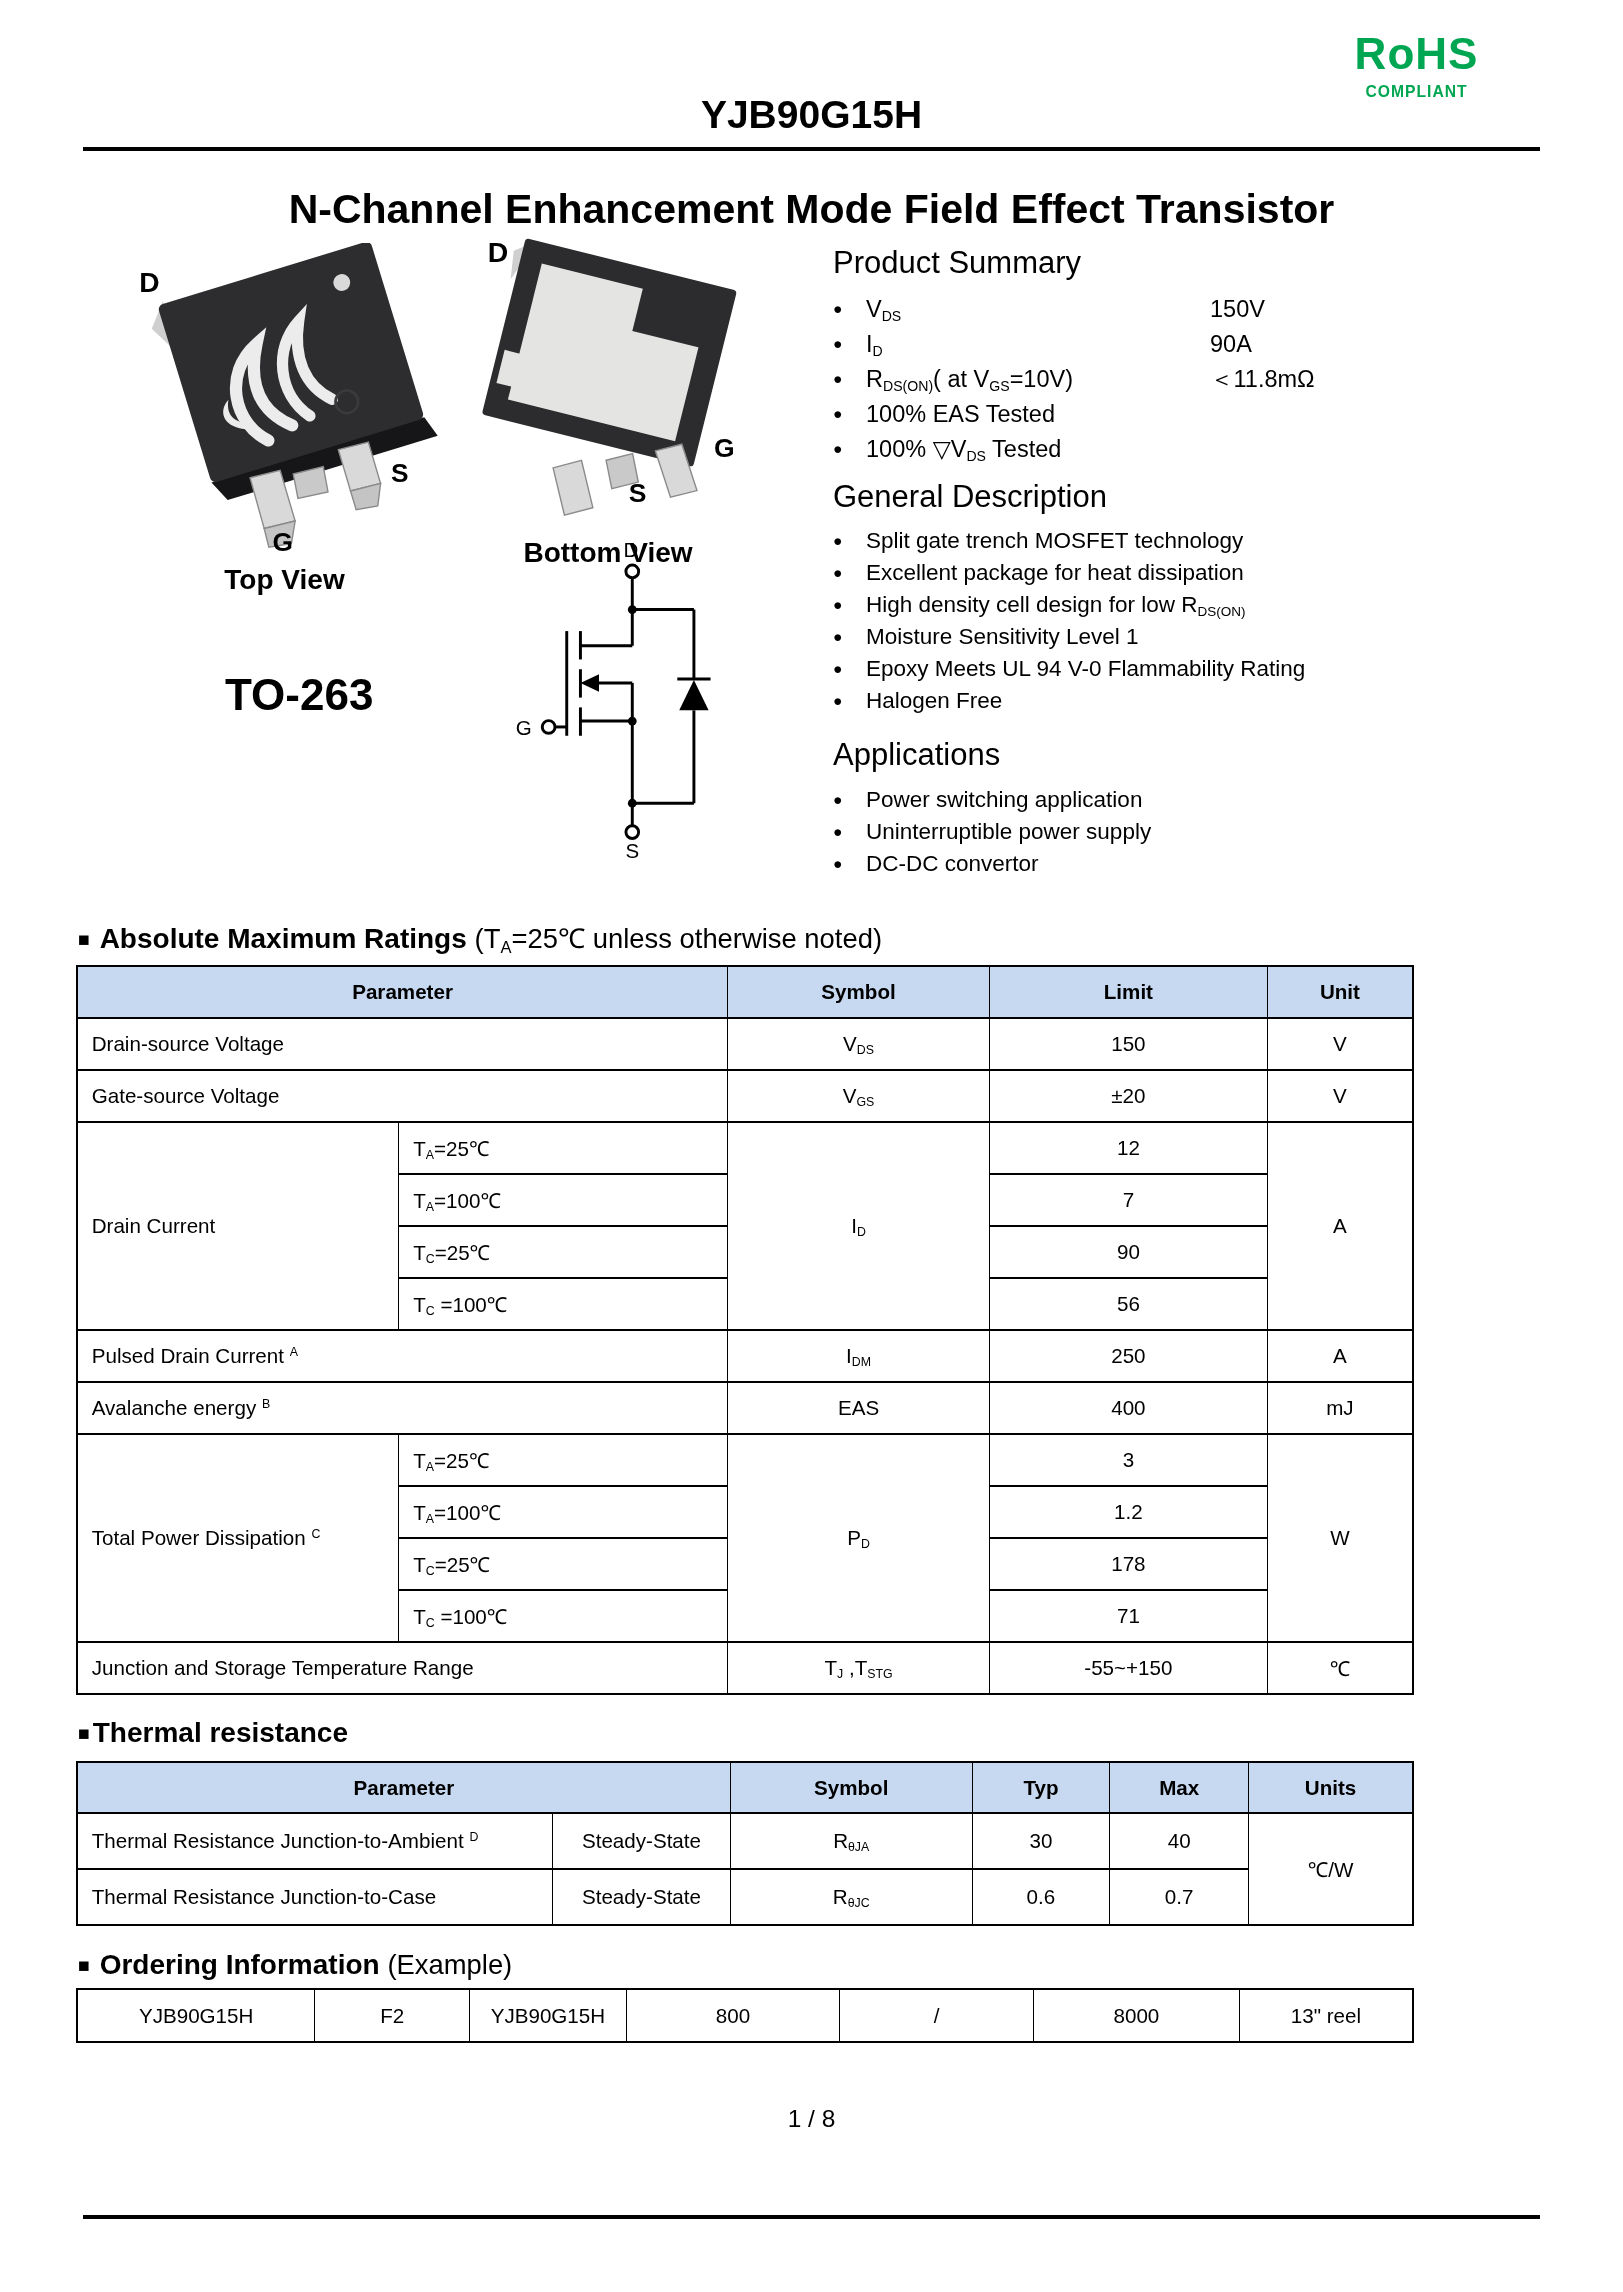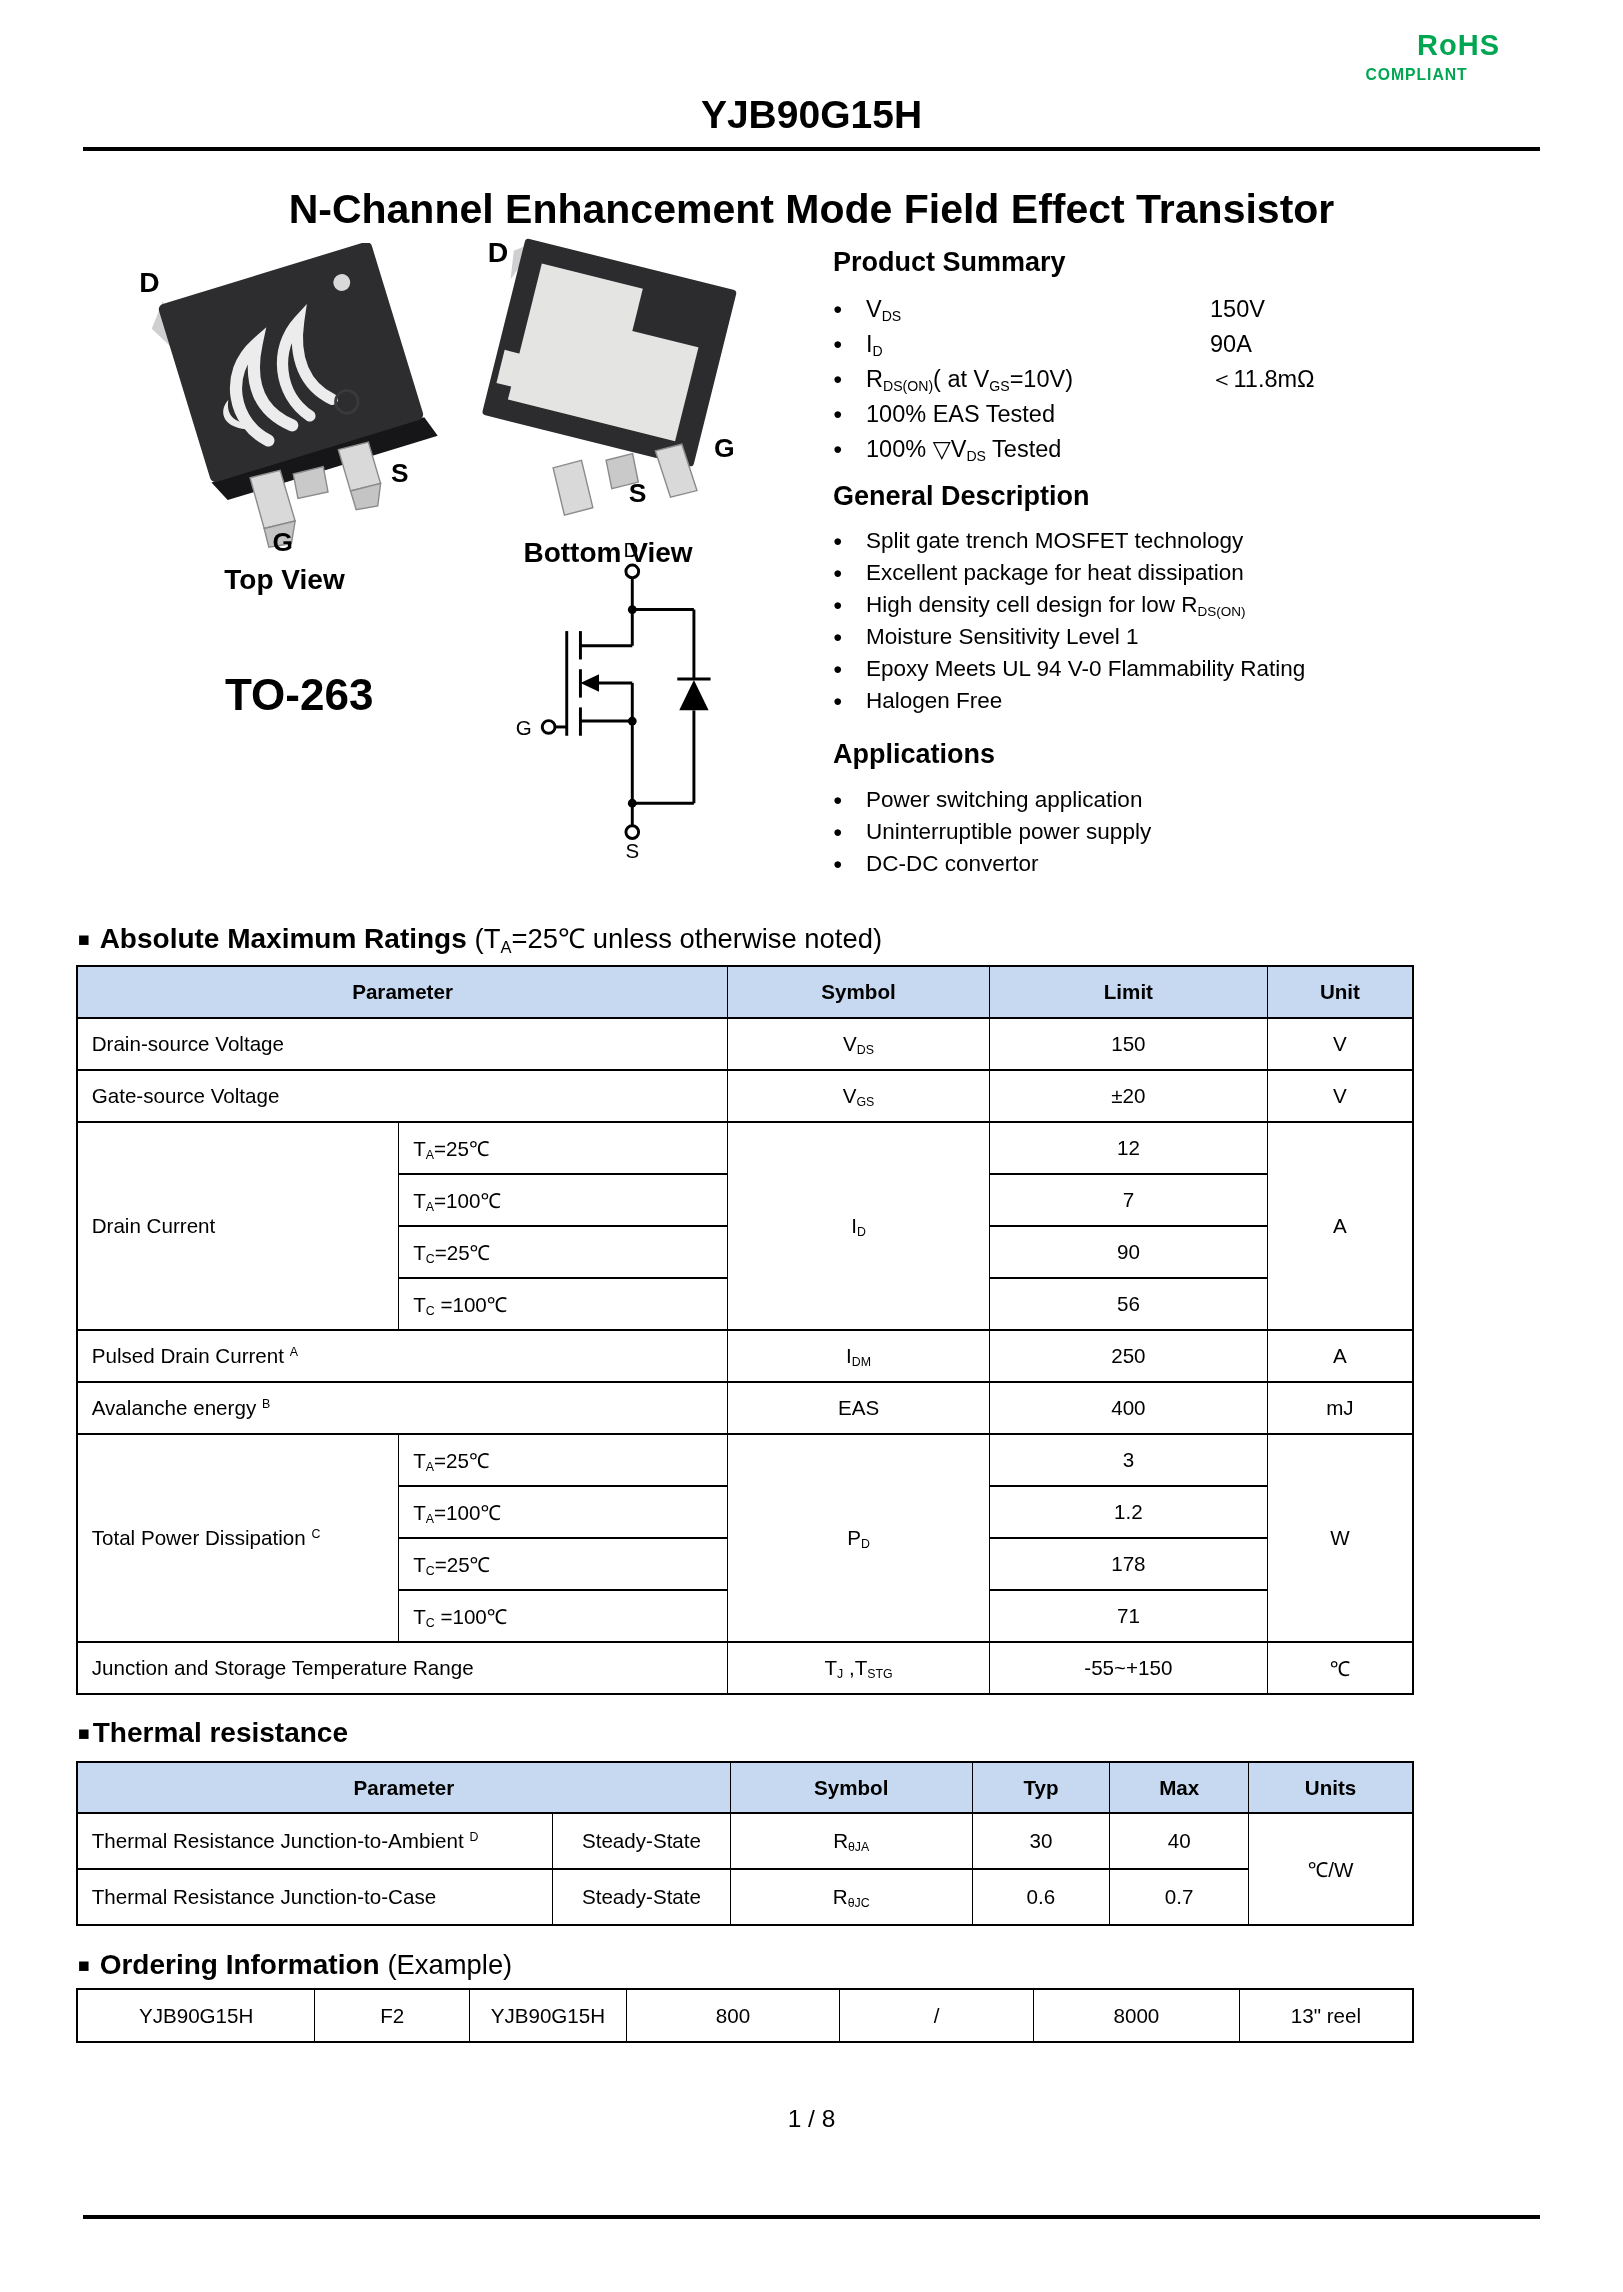--- a/index.html
+++ b/index.html
@@ -4,32 +4,32 @@
 <style>
   html,body{margin:0;padding:0;background:#9a9a9a;}
   .page{position:relative;width:1623px;height:2293px;margin:0 auto;background:#ffffff;
         font-family:"Liberation Sans",sans-serif;color:#000;overflow:hidden;}
   .abs{position:absolute;}
   sub{font-size:60%;line-height:0;vertical-align:-0.28em;}
   sup{font-size:60%;line-height:0;vertical-align:0.55em;}
   .rule{position:absolute;background:#000;height:3.9px;}
   
   .rohs{position:absolute;left:1333px;top:29px;width:167px;text-align:center;color:#00A651;}
-  .rohs .r1{font-size:29px;font-weight:bold;letter-spacing:1px;text-align:right;}
+  .rohs .r1{font-size:44px;font-weight:bold;letter-spacing:1px;}
   .rohs .r2{font-size:15.7px;font-weight:bold;letter-spacing:1px;margin-top:3.9px;}
   .doc-title{position:absolute;left:0;top:93px;width:1623px;text-align:center;
              font-size:39px;font-weight:bold;}
   .main-title{position:absolute;left:0;top:186px;width:1623px;text-align:center;
               font-size:41px;font-weight:bold;letter-spacing:0px;}
   
   .cap{position:absolute;font-weight:bold;font-size:28px;}
   .pkgname{position:absolute;left:225px;top:670px;font-size:44px;font-weight:bold;}
   
   .rcol{position:absolute;left:833px;top:245px;width:627px;}
-  .h2{font-size:27px;font-weight:bold;margin:0 0 11.8px 0;height:35px;line-height:35px;}
+  .h2{font-size:31px;font-weight:normal;margin:0 0 11.8px 0;height:35px;line-height:35px;}
   .h2.sp{margin-top:11.8px;}
   .h2.sp2{margin-top:19.6px;}
   .li{position:relative;display:flex;align-items:center;height:35px;font-size:23.5px;}
   .li .blt{width:33px;font-size:15.7px;flex:0 0 33px;}
   .li .val{position:absolute;left:377px;}
   .list2 .li{height:32px;font-size:22.5px;}
   
   .sec{position:absolute;font-size:28px;white-space:nowrap;}
   .sec .sq{font-size:19.6px;margin-right:9.8px;vertical-align:2px;}
   .sec .sq.tight{margin-right:2.9px;}

